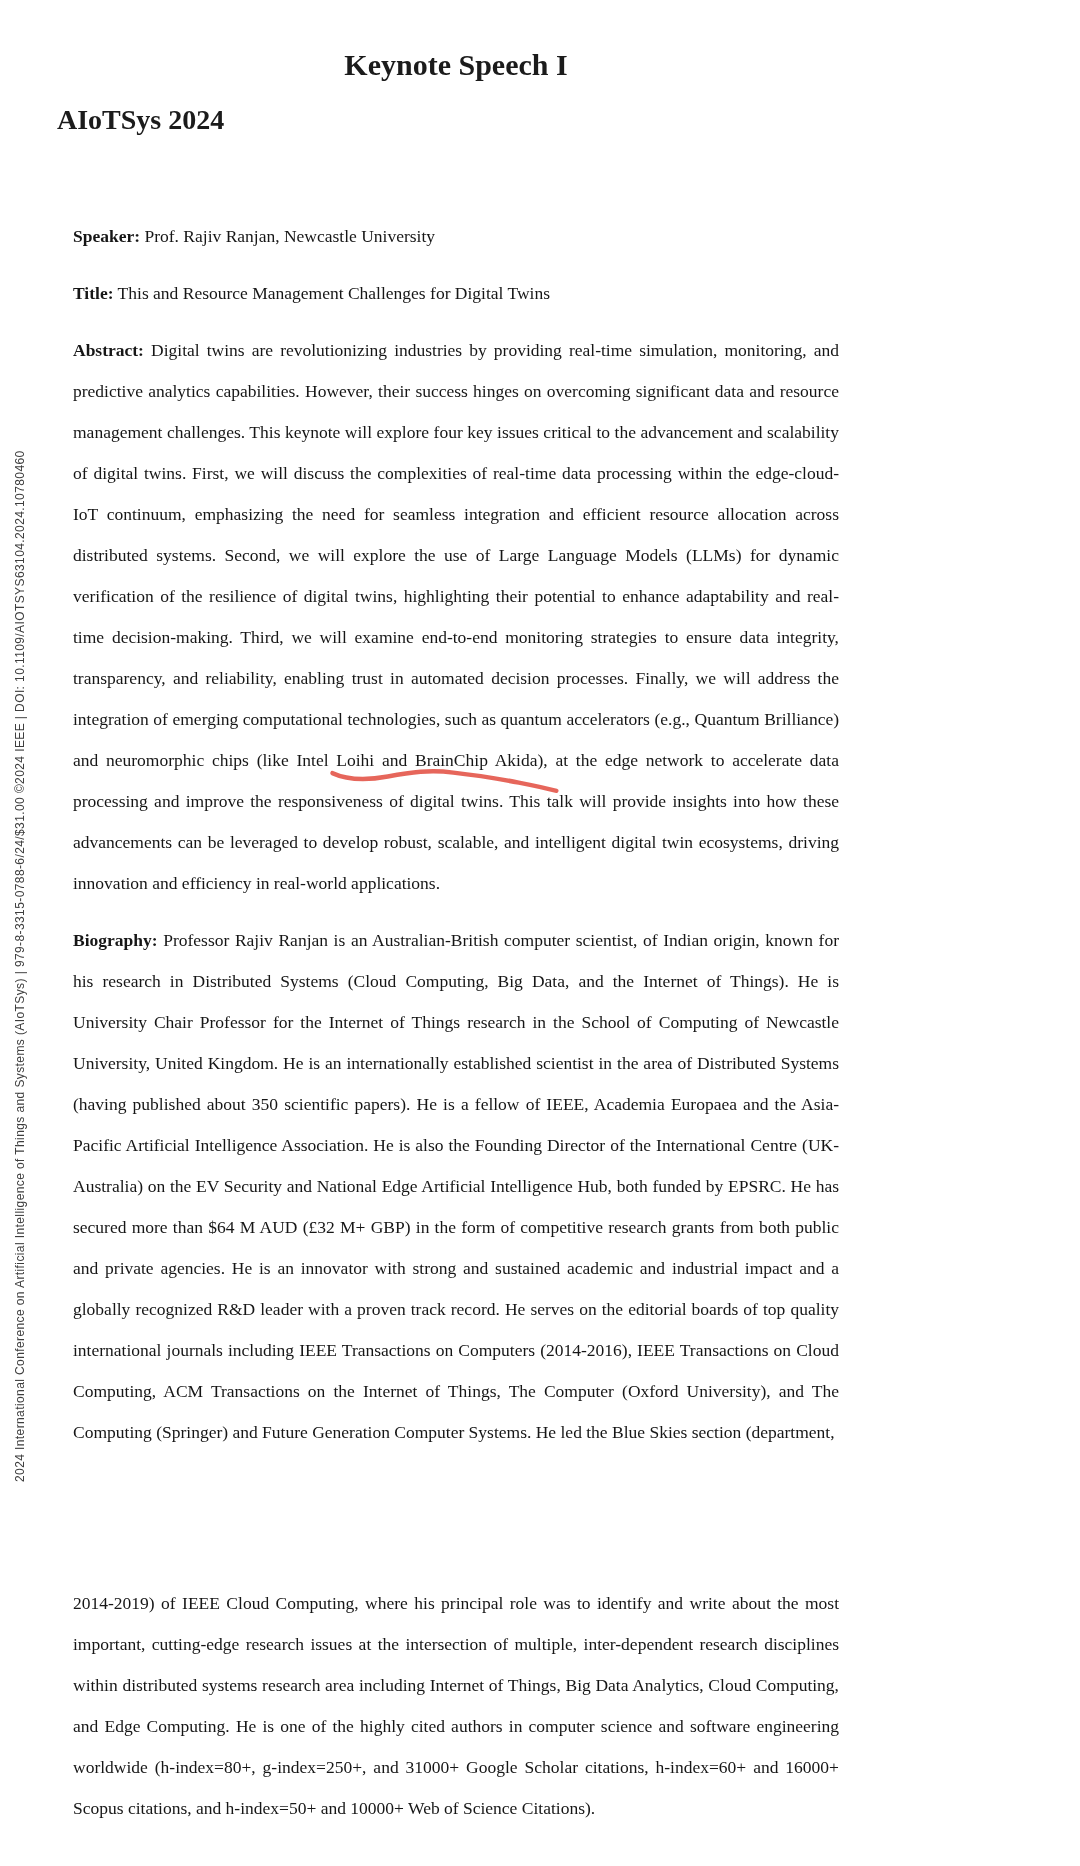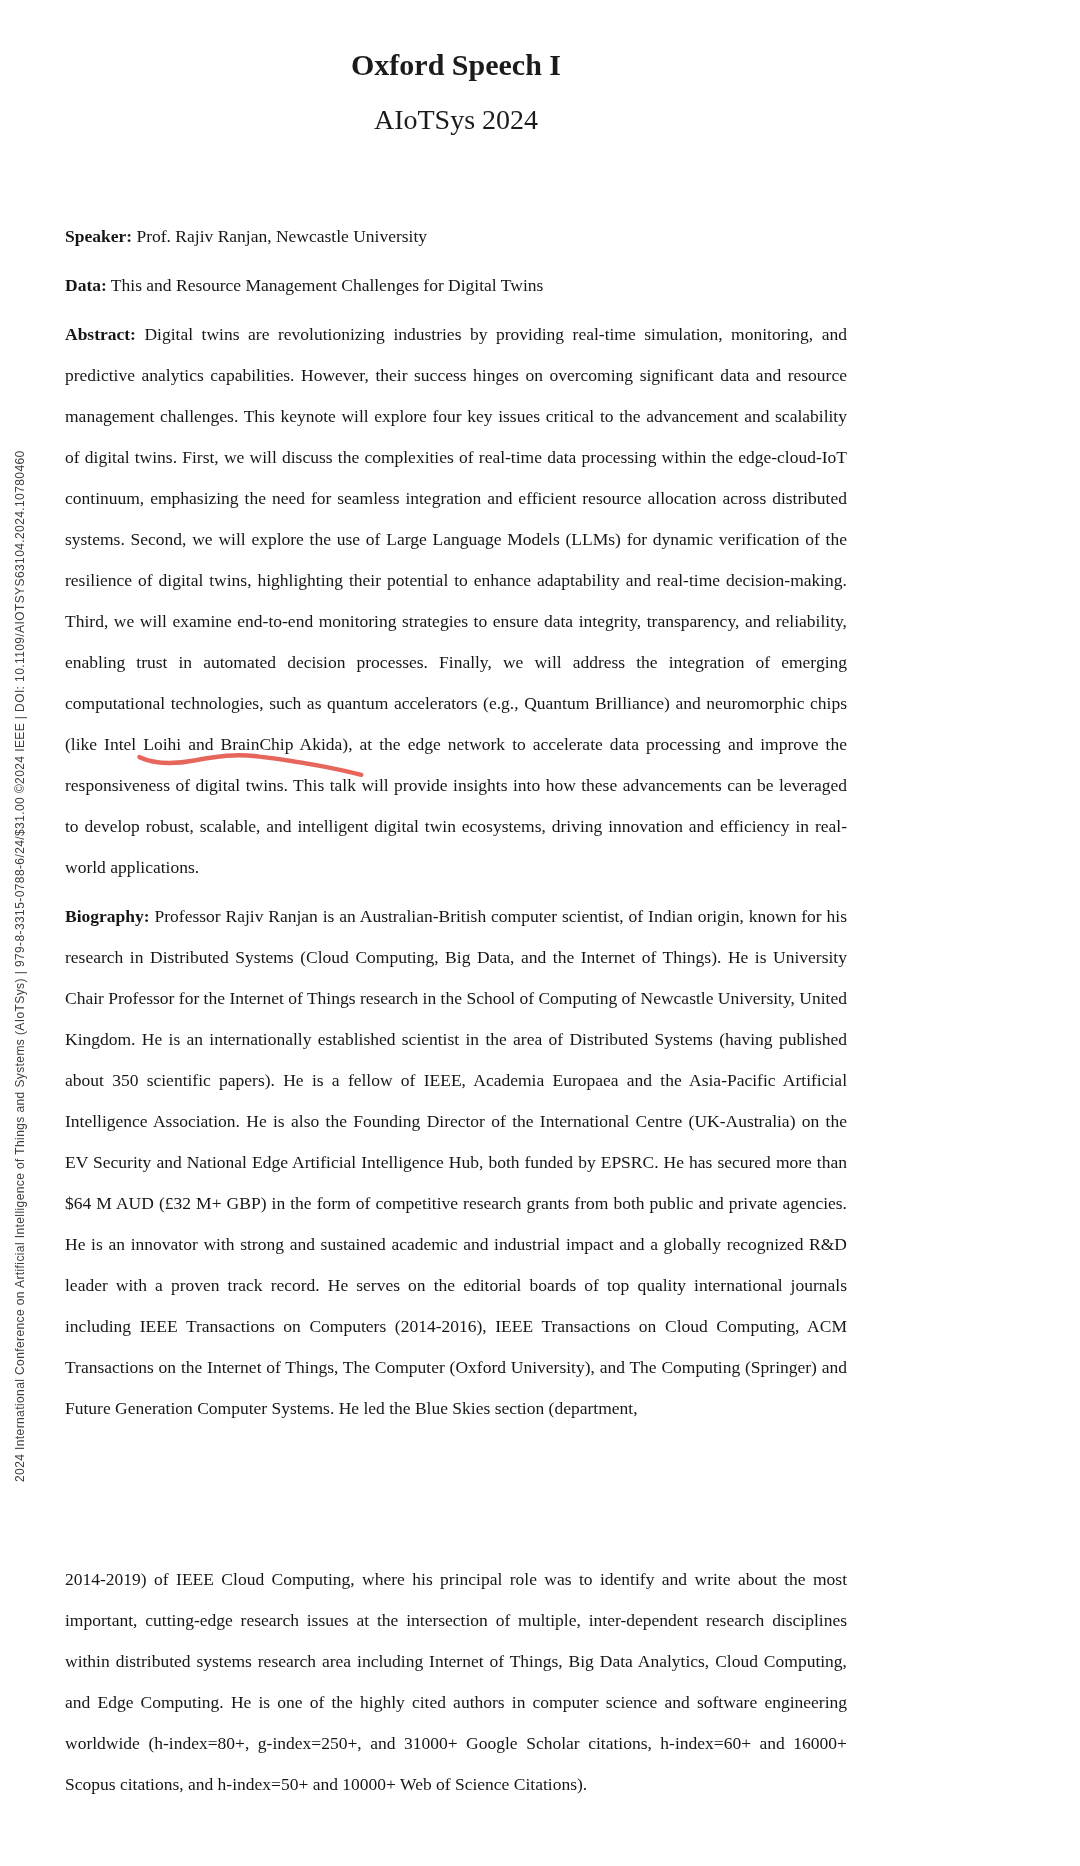--- a/index.html
+++ b/index.html
@@ -33,28 +33,28 @@
   h1.doc-title {
     margin: 46px 0 0 0;
     text-align: center;
     font-size: 30px;
     font-weight: bold;
     line-height: 38px;
     color: #1b1b1b;
   }
   h2.doc-subtitle {
     margin: 18px 0 0 0;
-    text-align: center;
+    text-align: left;
     font-size: 28px;
-    font-weight: normal;
+    font-weight: bold;
     line-height: 36px;
     color: #1b1b1b;
   }
   p.body-par {
-    margin: 8px;
+    margin: 16px;
     font-size: 17.5px;
     line-height: 41px;
     text-align: justify;
     font-family: Liberation Serif, serif;
   }
   p.first-par { margin-top: 78px; }
   p.continuation-par { margin-top: 130px; }
   .lbl { font-weight: bold; }
   .marked {
     position: relative;
@@ -72,27 +72,27 @@
 </style>
 </head>
 <body>
 
 <div class="page">
 
   <div class="sidebar-rotated">2024 International Conference on Artificial Intelligence of Things and Systems (AIoTSys) | 979-8-3315-0788-6/24/$31.00 ©2024 IEEE | DOI: 10.1109/AIOTSYS63104.2024.10780460</div>
 
   <div class="content">
 
-    <h1 class="doc-title">Oxford Speech I</h1>
+    <h1 class="doc-title">Keynote Speech I</h1>
 
     <h2 class="doc-subtitle">AIoTSys 2024</h2>
 
     <p class="body-par first-par"><span class="lbl">Speaker:</span> <span>Prof. Rajiv Ranjan, Newcastle University</span></p>
 
-    <p class="body-par"><span class="lbl">Data:</span> <span>This and Resource Management Challenges for Digital Twins</span></p>
+    <p class="body-par"><span class="lbl">Title:</span> <span>This and Resource Management Challenges for Digital Twins</span></p>
 
     <p class="body-par"><span class="lbl">Abstract:</span> <span>Digital twins are revolutionizing industries by providing real-time simulation, monitoring, and predictive analytics capabilities. However, their success hinges on overcoming significant data and resource management challenges. This keynote will explore four key issues critical to the advancement and scalability of digital twins. First, we will discuss the complexities of real-time data processing within the edge-cloud-IoT continuum, emphasizing the need for seamless integration and efficient resource allocation across distributed systems. Second, we will explore the use of Large Language Models (LLMs) for dynamic verification of the resilience of digital twins, highlighting their potential to enhance adaptability and real-time decision-making. Third, we will examine end-to-end monitoring strategies to ensure data integrity, transparency, and reliability, enabling trust in automated decision processes. Finally, we will address the integration of emerging computational technologies, such as quantum accelerators (e.g., Quantum Brilliance) and neuromorphic chips (like Intel </span><span class="marked"><span>Loihi and BrainChip Akida</span><svg class="squiggle" viewBox="0 0 300 30" preserveAspectRatio="none" xmlns="http://www.w3.org/2000/svg">
             <path d="M3,7 C20,14 45,16 75,11 C105,6 130,3 160,6.5 C185,9 215,13 245,18 C265,21.5 283,25 294,27.5" fill="none" stroke-width="5.2" stroke-linecap="round" opacity="0.85" stroke="#e24b3e"></path>
           </svg></span><span>), at the edge network to accelerate data processing and improve the responsiveness of digital twins. This talk will provide insights into how these advancements can be leveraged to develop robust, scalable, and intelligent digital twin ecosystems, driving innovation and efficiency in real-world applications.</span></p>
 
     <p class="body-par"><span class="lbl">Biography:</span> <span>Professor Rajiv Ranjan is an Australian-British computer scientist, of Indian origin, known for his research in Distributed Systems (Cloud Computing, Big Data, and the Internet of Things). He is University Chair Professor for the Internet of Things research in the School of Computing of Newcastle University, United Kingdom. He is an internationally established scientist in the area of Distributed Systems (having published about 350 scientific papers). He is a fellow of IEEE, Academia Europaea and the Asia-Pacific Artificial Intelligence Association. He is also the Founding Director of the International Centre (UK-Australia) on the EV Security and National Edge Artificial Intelligence Hub, both funded by EPSRC. He has secured more than $64 M AUD (£32 M+ GBP) in the form of competitive research grants from both public and private agencies. He is an innovator with strong and sustained academic and industrial impact and a globally recognized R&amp;D leader with a proven track record. He serves on the editorial boards of top quality international journals including IEEE Transactions on Computers (2014-2016), IEEE Transactions on Cloud Computing, ACM Transactions on the Internet of Things, The Computer (Oxford University), and The Computing (Springer) and Future Generation Computer Systems. He led the Blue Skies section (department,</span></p>
 
     <p class="body-par continuation-par"><span>2014-2019) of IEEE Cloud Computing, where his principal role was to identify and write about the most important, cutting-edge research issues at the intersection of multiple, inter-dependent research disciplines within distributed systems research area including Internet of Things, Big Data Analytics, Cloud Computing, and Edge Computing. He is one of the highly cited authors in computer science and software engineering worldwide (h-index=80+, g-index=250+, and 31000+ Google Scholar citations, h-index=60+ and 16000+ Scopus citations, and h-index=50+ and 10000+ Web of Science Citations).</span></p>
 
   </div>

